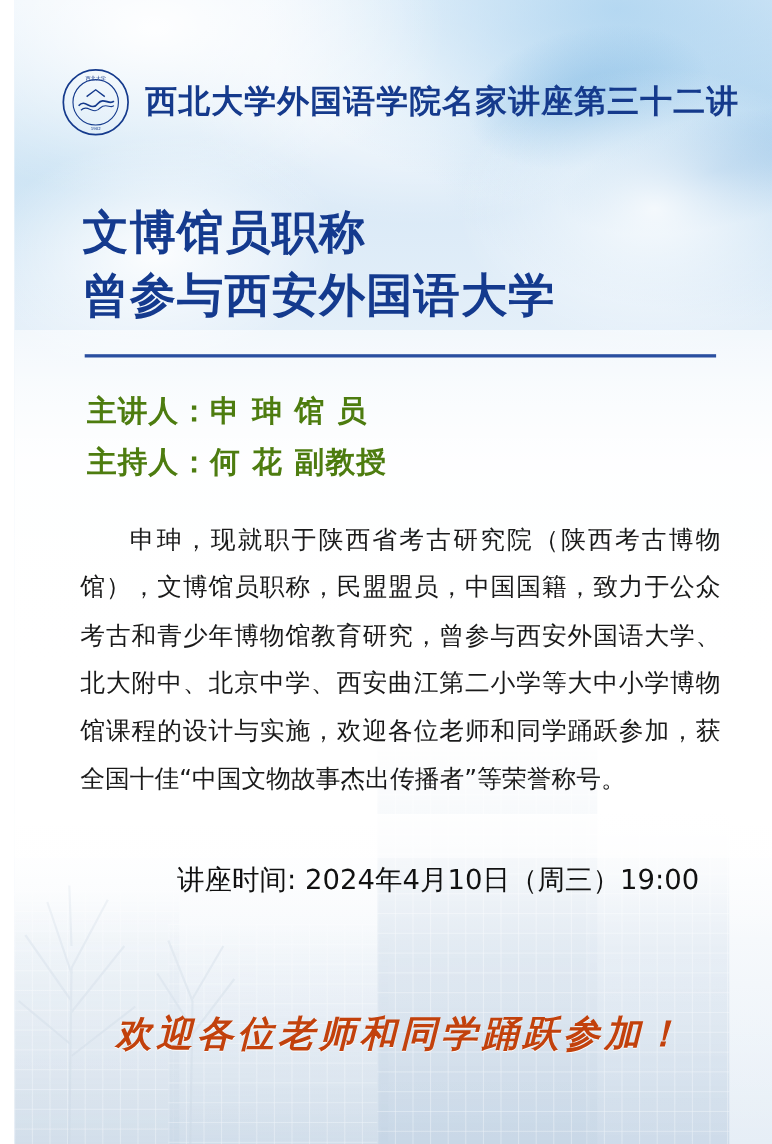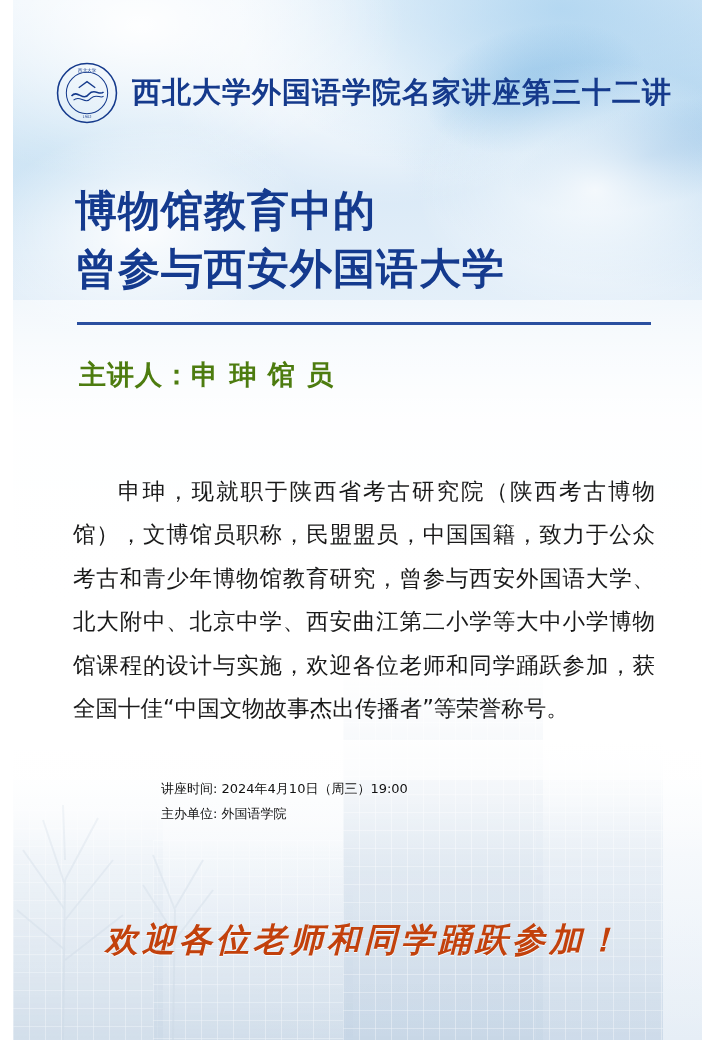--- a/index.html
+++ b/index.html
@@ -198,21 +198,21 @@
     font-family: "DejaVu Sans", "Liberation Sans", sans-serif;
   }
 
   
   .info {
     position: absolute;
     top: 776px;
     left: 148px;
   }
   .info-row {
-    font-size: 13px;
+    font-size: 25px;
     line-height: 1.95;
     color: #111111;
     font-family: "DejaVu Sans", "Liberation Sans", sans-serif;
     white-space: nowrap;
   }
 
   
   .slogan {
     position: absolute;
     top: 918px;
@@ -282,33 +282,33 @@
         <path d="M30 66 C42 52, 52 78, 64 62 C74 50, 84 66, 92 58" fill="none" stroke="#153a8c" stroke-width="3"></path>
         <path d="M34 74 C46 62, 56 84, 68 70 C78 60, 86 72, 92 66" fill="none" stroke="#153a8c" stroke-width="2"></path>
         <path d="M44 50 L60 38 L76 50" fill="none" stroke="#153a8c" stroke-width="2.5"></path>
         <text x="60" y="20" text-anchor="middle" font-size="9" fill="#153a8c" font-family="DejaVu Sans, sans-serif">西北大学</text>
         <text x="60" y="108" text-anchor="middle" font-size="7" fill="#153a8c" font-family="DejaVu Sans, sans-serif">1902</text>
       </svg>
       <div class="header-title">西北大学外国语学院名家讲座第三十二讲</div>
     </div>
 
     <div class="title-block">
-      <div class="title-line">博物馆教育中的</div>
+      <div class="title-line">文博馆员职称</div>
       <div class="title-line">曾参与西安外国语大学</div>
     </div>
 
     <div class="divider"></div>
 
     <div class="speakers">
       <div class="speaker-row">主讲人：申  珅  馆   员</div>
+      <div class="speaker-row">主持人：何  花  副教授</div>
     </div>
 
     <div class="bio">申珅，现就职于陕西省考古研究院（陕西考古博物馆），文博馆员职称，民盟盟员，中国国籍，致力于公众考古和青少年博物馆教育研究，曾参与西安外国语大学、北大附中、北京中学、西安曲江第二小学等大中小学博物馆课程的设计与实施，欢迎各位老师和同学踊跃参加，获全国十佳“中国文物故事杰出传播者”等荣誉称号。</div>
 
     <div class="info">
       <div class="info-row">讲座时间: 2024年4月10日（周三）19:00</div>
-      <div class="info-row">主办单位: 外国语学院</div>
     </div>
 
     <div class="slogan">欢迎各位老师和同学踊跃参加！</div>
 
   </div>
 </div>
 
 </body></html>

